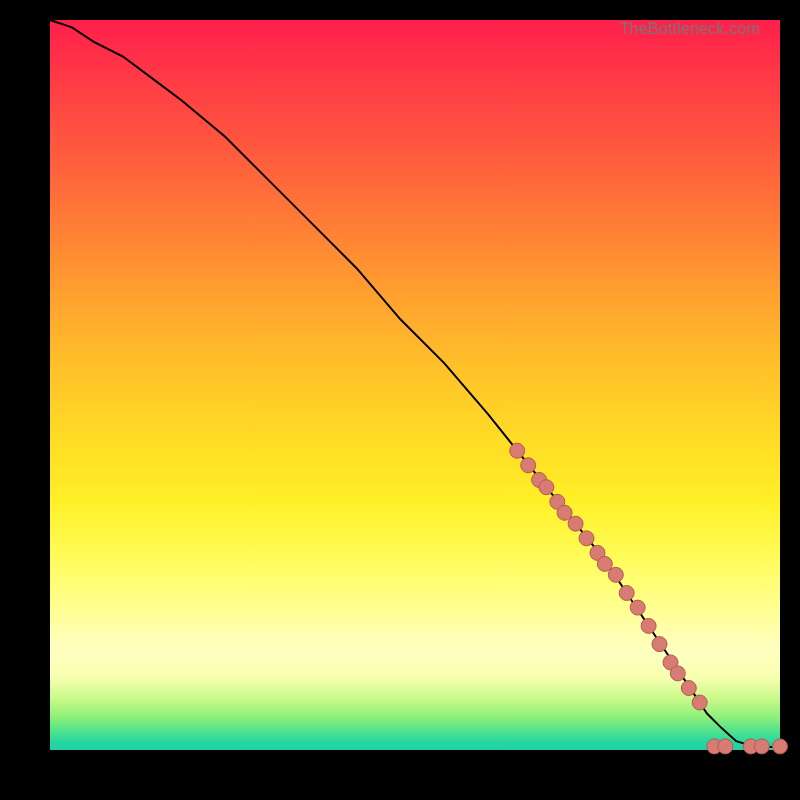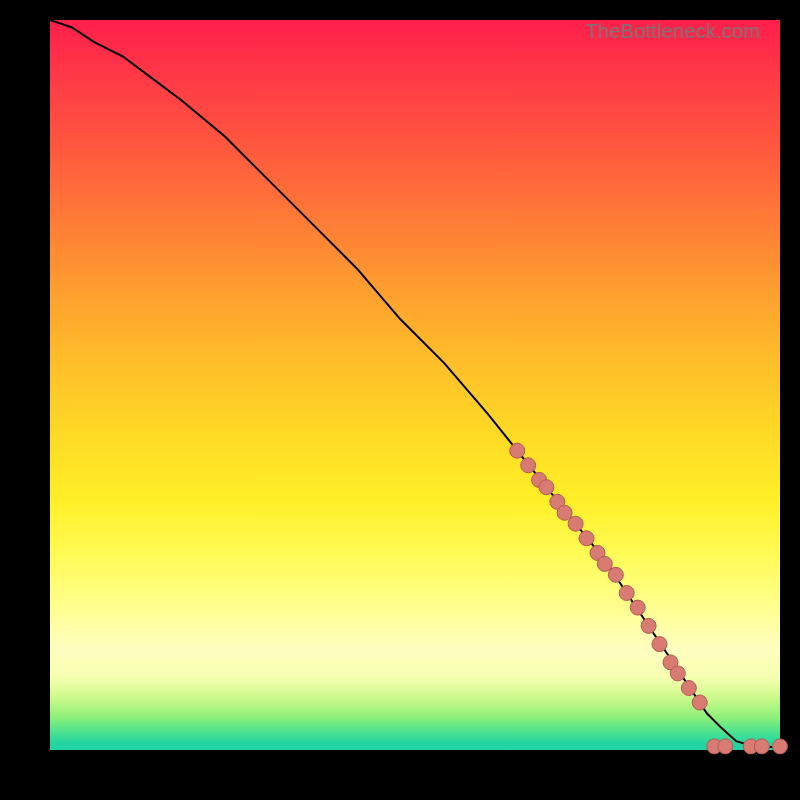--- a/index.html
+++ b/index.html
@@ -43,21 +43,21 @@
       #4de28e 97.5%,
       #25d6a0 99%,
       #1fd2a5 100%
     );
   }
   .watermark {
     position: absolute;
     top: 0px;
     right: 20px;
     color: #777;
-    font-size: 20px;
+    font-size: 16px;
     font-weight: 500;
     letter-spacing: 0.2px;
     user-select: none;
   }
   svg.curve {
     position: absolute;
     left: 0;
     top: 0;
     width: 730px;
     height: 730px;

